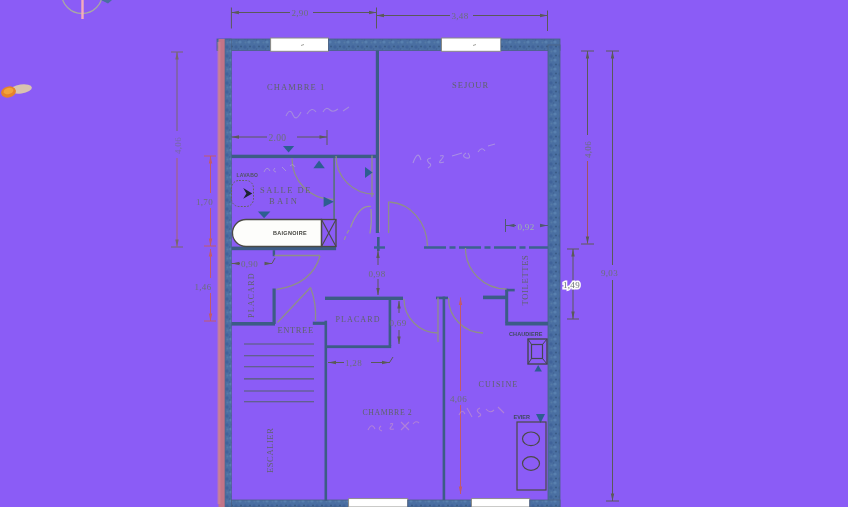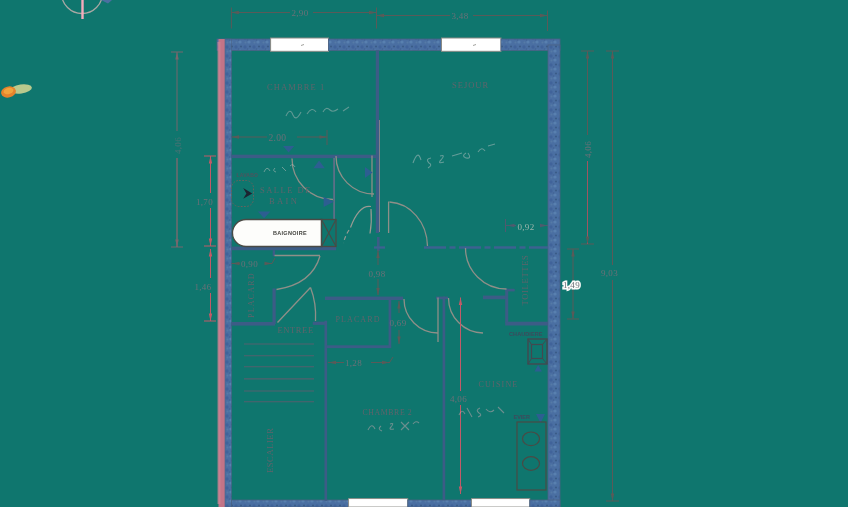--- a/index.html
+++ b/index.html
@@ -1,16 +1,16 @@
 <!DOCTYPE html>
 <html><head>
 <meta charset="utf-8">
 <style>
 html,body{margin:0;padding:0;background:#fcfcfa;}
-#page{position:relative;width:848px;height:507px;background:#0f766e;overflow:hidden;}
+#page{position:relative;width:848px;height:507px;background:#8b5cf6;overflow:hidden;}
 svg{position:absolute;left:0;top:0;}
 text{font-family:"Liberation Serif",serif;fill:#5f646b;}
 .rm{font-size:8.5px;letter-spacing:1.1px;}
 .dim{font-size:9px;letter-spacing:0.3px;fill:#6b7077;}
 .sm{font-family:"Liberation Sans",sans-serif;font-size:5px;font-weight:bold;fill:#4e545e;letter-spacing:0.2px;}
 </style>
 </head>
 <body>
 <div id="page">
 <svg width="848" height="507" viewBox="0 0 848 507">

